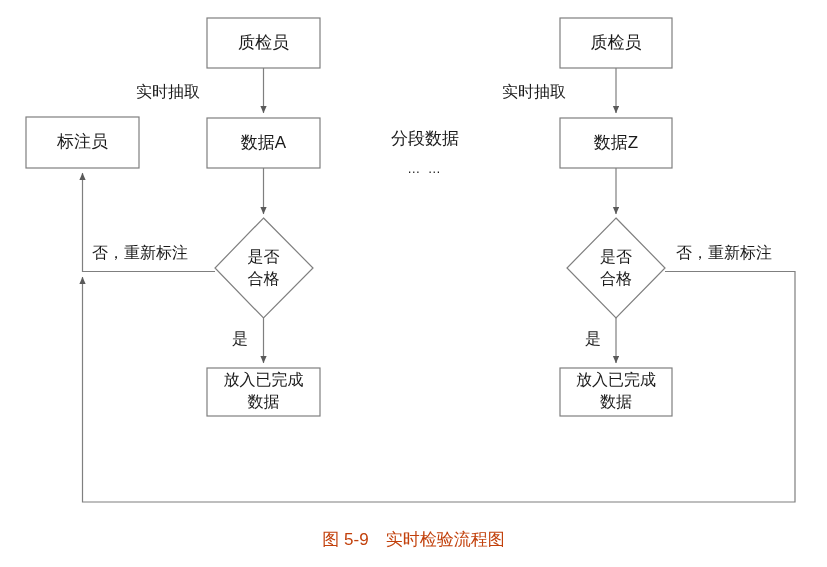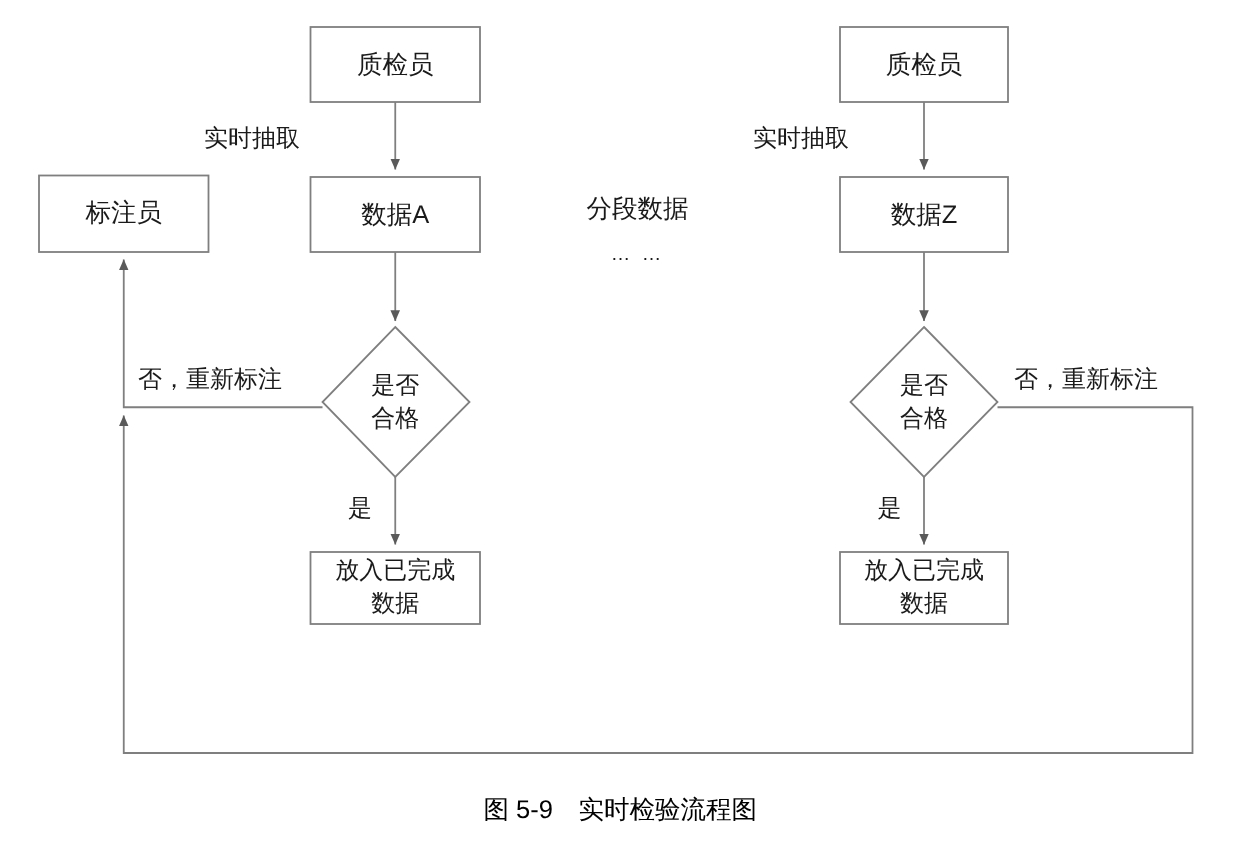--- a/index.html
+++ b/index.html
@@ -74,21 +74,21 @@
     letter-spacing: 2px;
   }
   .caption {
     position: absolute;
     left: 0;
     top: 528px;
     width: 827px;
     text-align: center;
     font-family: "Liberation Sans", "DejaVu Sans", sans-serif;
     font-size: 17px;
-    color: #000000;
+    color: #c2410c;
     white-space: pre;
   }
 </style>
 </head>
 <body>
 
 <div id="figure-root">
 
   <svg id="flow" viewBox="0 0 827 567">
     <defs>

